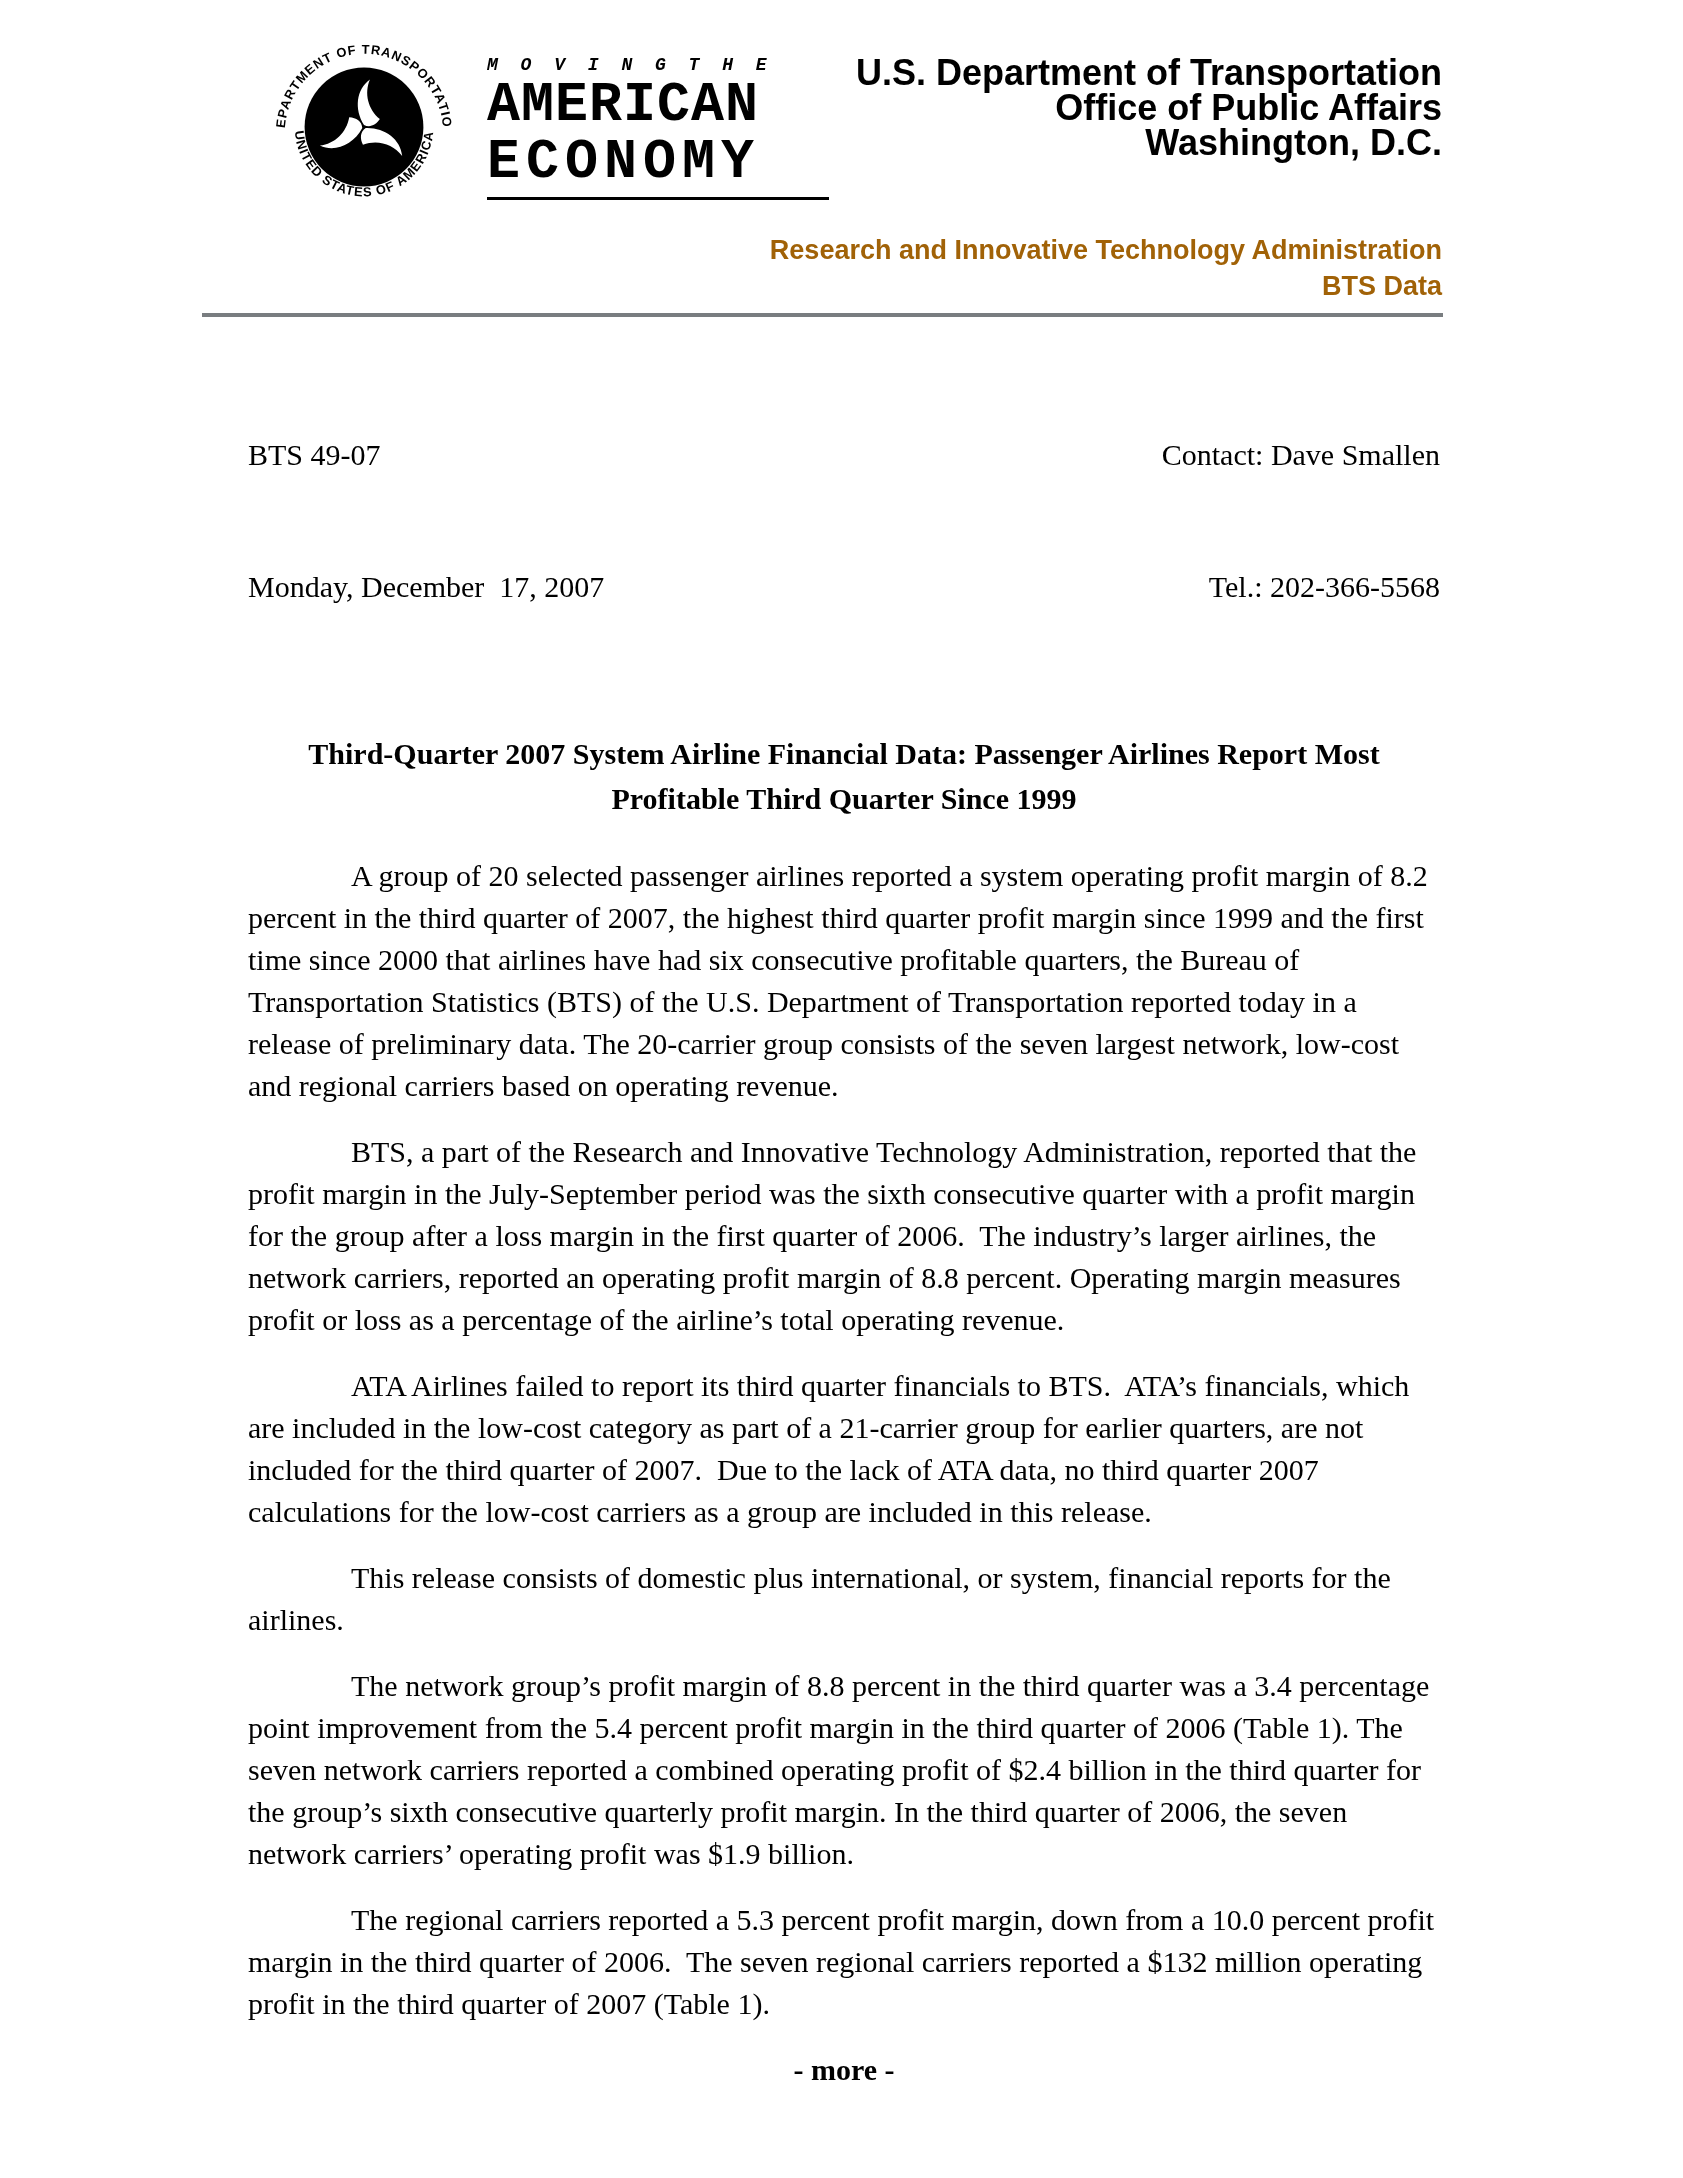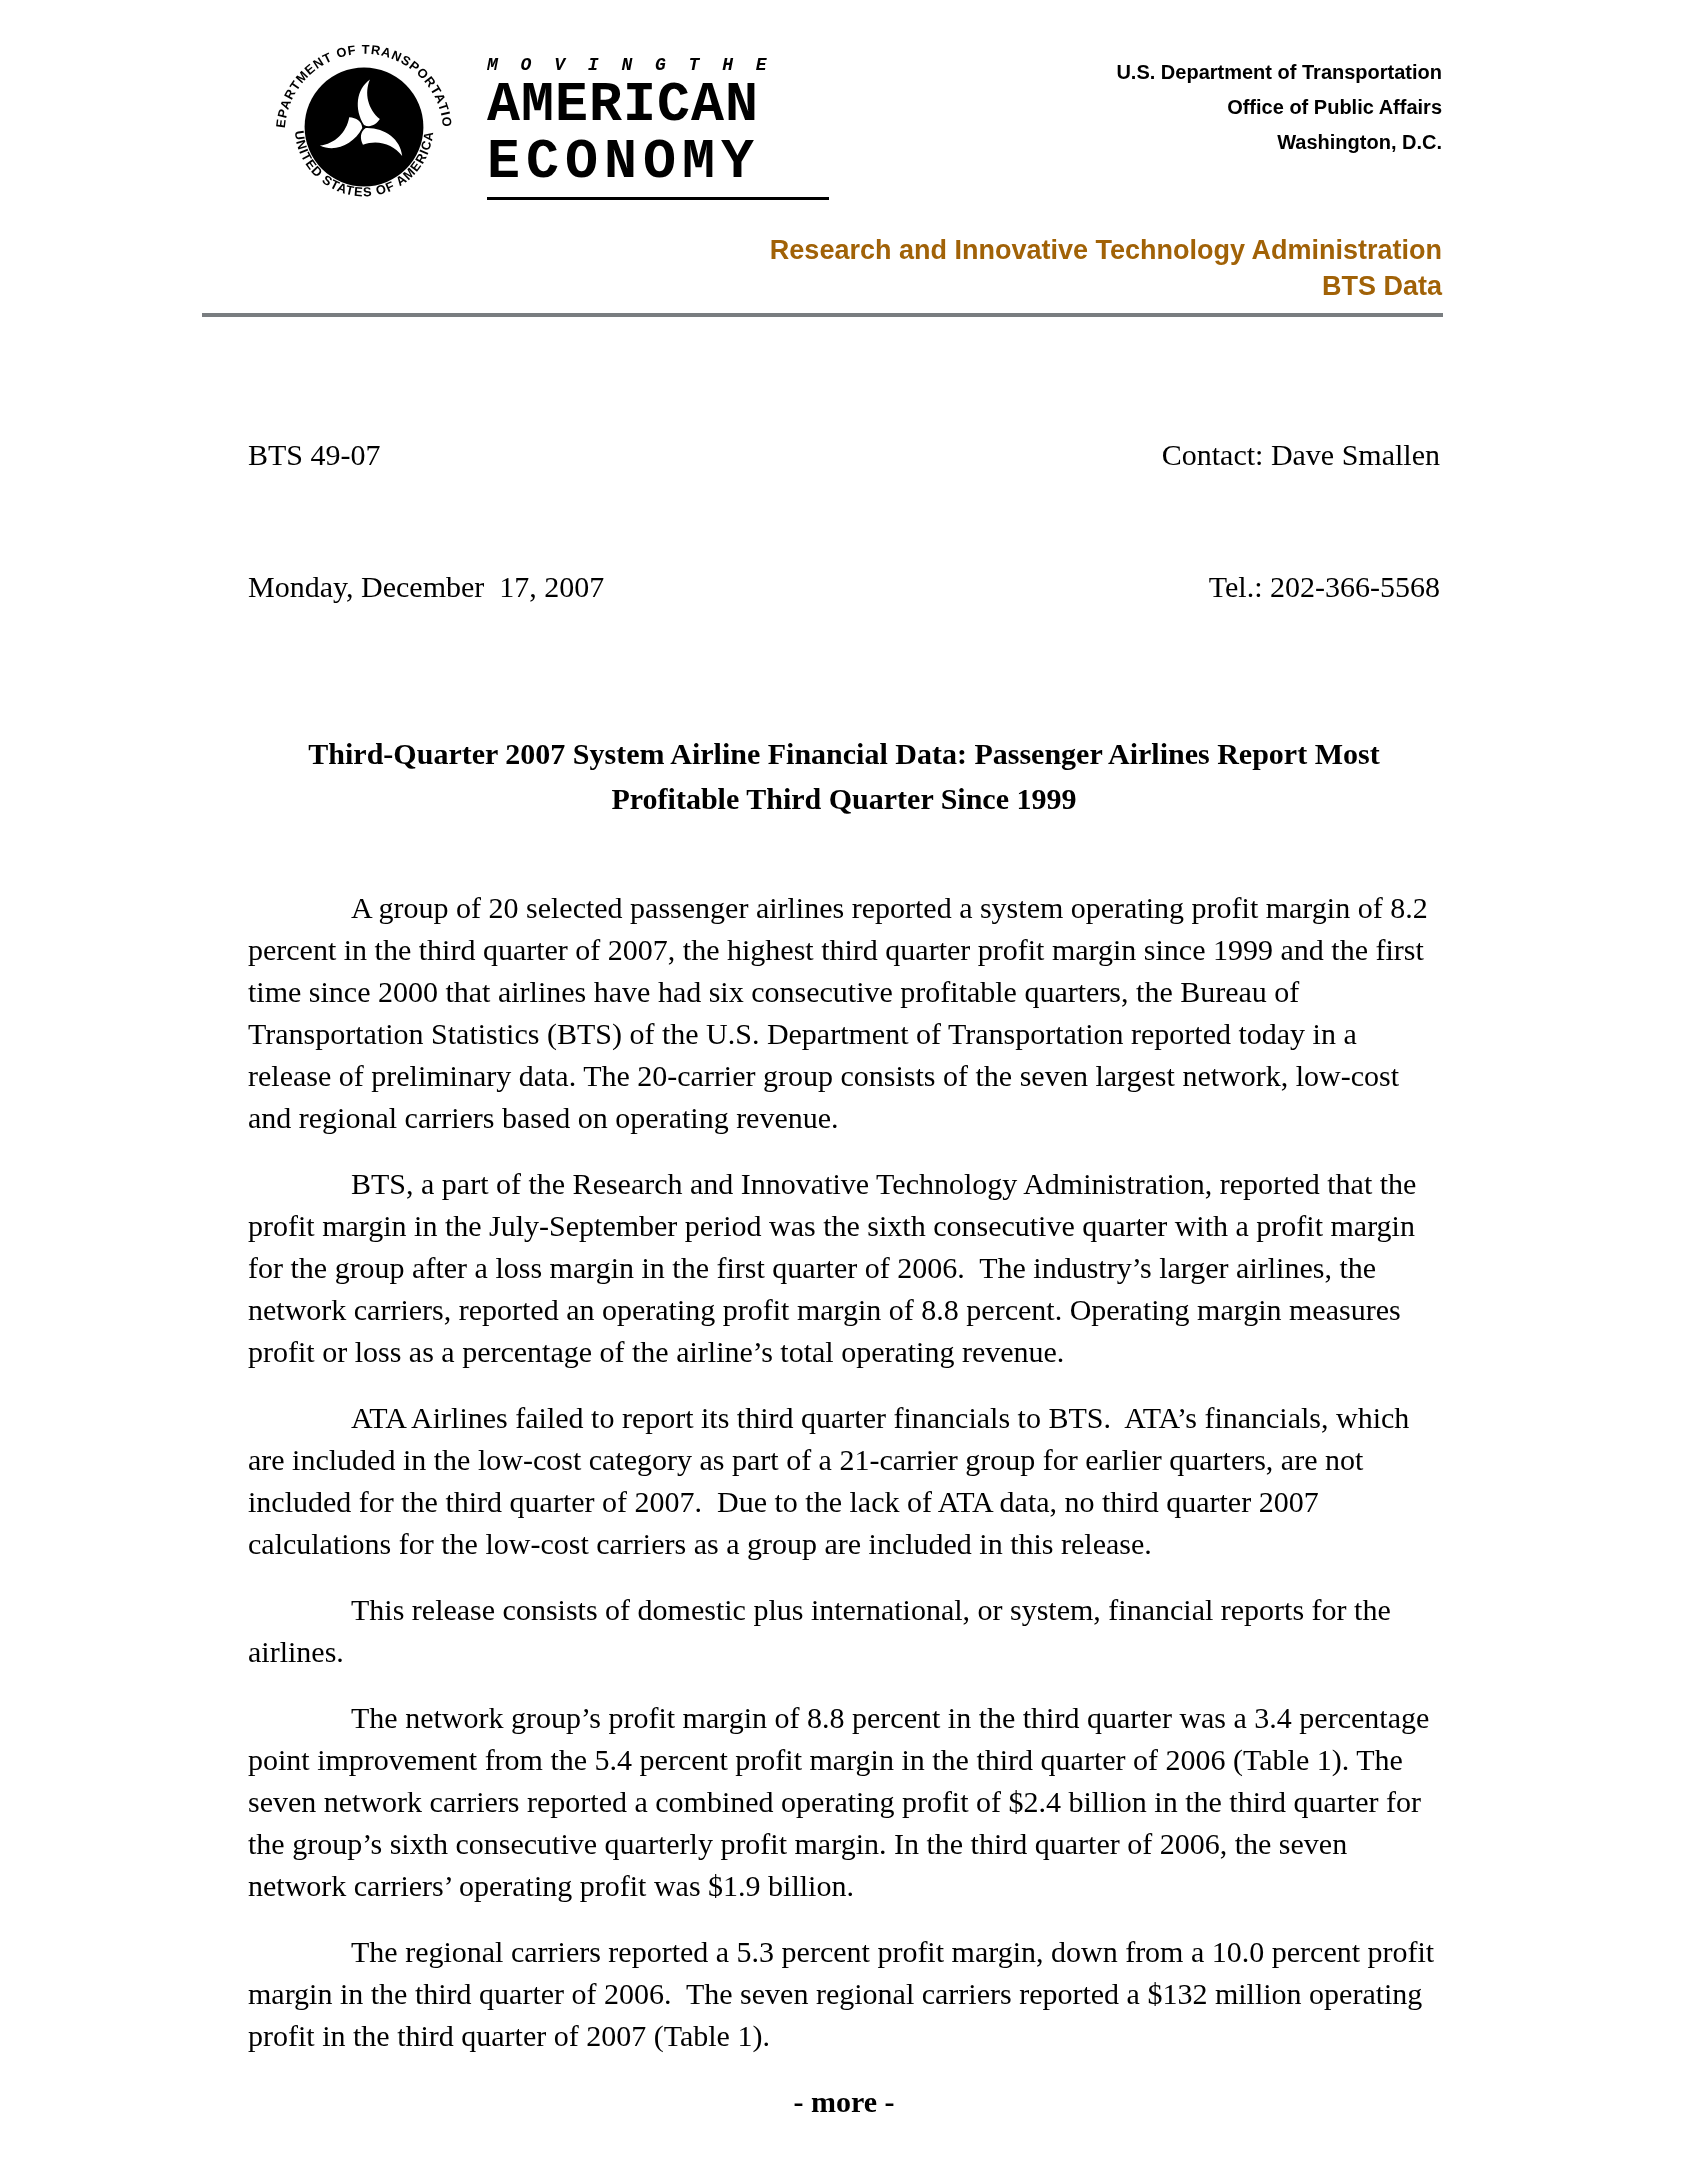--- a/index.html
+++ b/index.html
@@ -44,21 +44,21 @@
          font-family:Liberation Mono, monospace; color:#000;
          border-bottom:3px solid #000; padding-bottom:6px; }
   .mae-tagline { font-size:18px; font-weight:bold; font-style:italic;
                  letter-spacing:6px; white-space:nowrap; }
   .mae-word1 { font-size:55px; font-weight:bold; letter-spacing:1px; line-height:57px; margin-top:2px; }
   .mae-word2 { font-size:55px; font-weight:bold; letter-spacing:6px; line-height:57px; }
 
   .agency {
     position:absolute; right:241px; top:55px; text-align:right;
     font-family:"Liberation Sans", sans-serif; font-weight:bold;
-    font-size:20px; line-height:35px; color:#000;
+    font-size:36px; line-height:35px; color:#000;
   }
   .rita {
     position:absolute; right:241px; top:232px; text-align:right;
     font-family:"Liberation Sans", sans-serif; font-weight:bold;
     font-size:27px; line-height:36px; color:#a16207;
   }
 
   .rule {
     position:absolute; left:202px; top:313px; width:1241px; height:4px;
     background:#797d80; z-index:2;
@@ -69,21 +69,21 @@
 
   .meta-row { display:flex; justify-content:space-between; font-size:30px; line-height:44px; }
   .meta-left, .meta-right { white-space:pre-wrap; }
   .meta-right { text-align:right; }
 
   .headline {
     margin:34px 0 0 0; text-align:center; font-weight:bold;
     font-size:30px; line-height:45px;
   }
 
-  .paras { margin-top:66px; }
+  .paras { margin-top:34px; }
   .paras p {
     font-size:30px; line-height:42px; margin:0 0 24px 0;
     text-indent:103px; white-space:pre-wrap; text-align:left;
   }
 
   .more-marker { text-align:center; font-weight:bold; font-size:30px; margin-top:28px; }
 </style>
 </head>
 <body>
 

